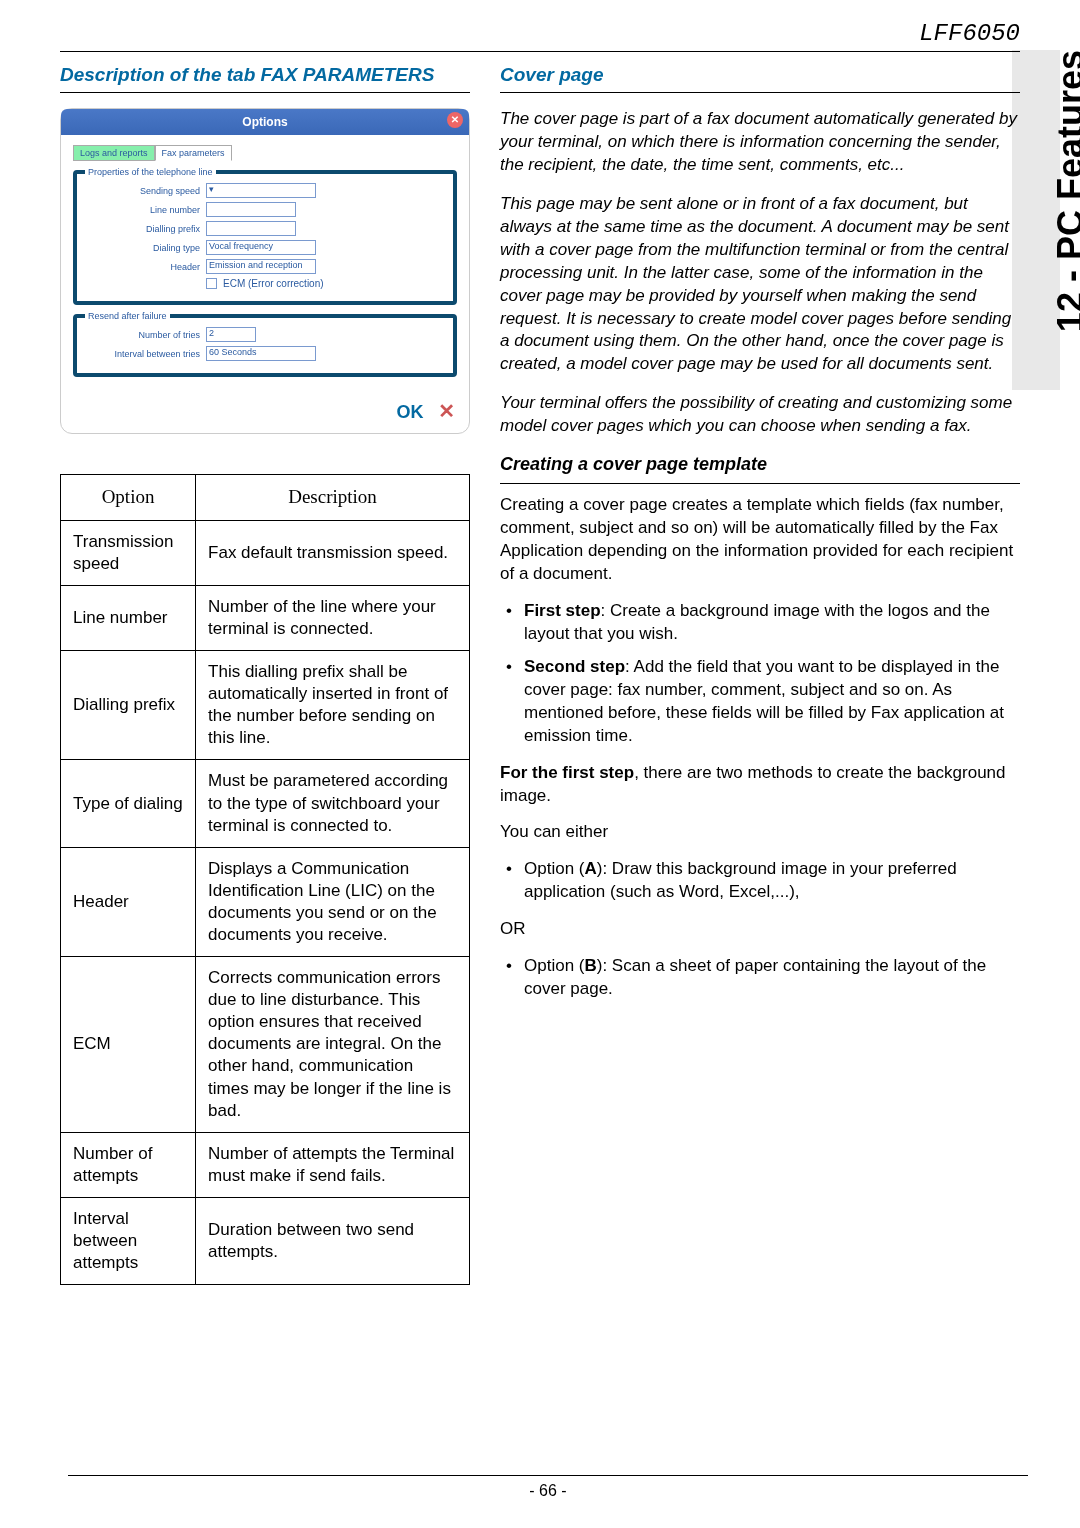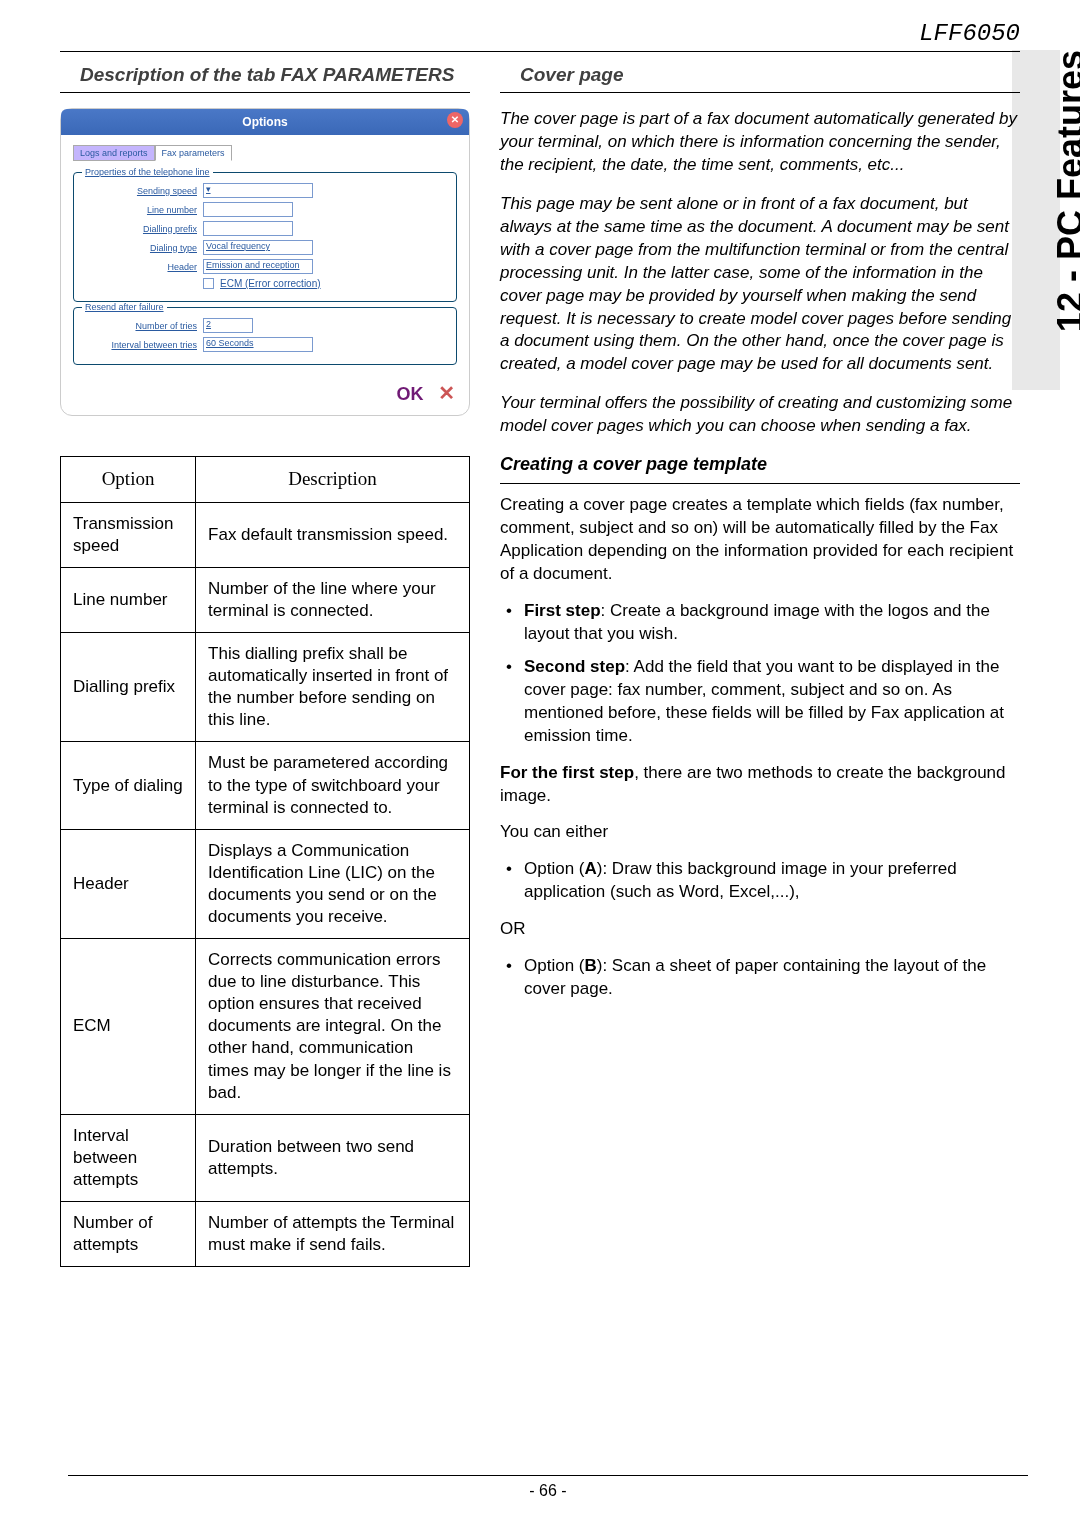--- a/index.html
+++ b/index.html
@@ -47,23 +47,22 @@
     .columns {
       display: flex;
       gap: 30px;
     }
     .col-left { width: 410px; flex: 0 0 410px; }
     .col-right { flex: 1; }
     .section-title {
       font-weight: bold;
       font-style: italic;
       font-size: 19px;
-      color: #404040;
+      color: #0369a1;
       margin-bottom: 6px;
-      margin-left: 20px;
     }
     .subsection-title {
       font-weight: bold;
       font-style: italic;
       font-size: 18px;
       margin-bottom: 8px;
     }
     .title-underline {
       border: none;
       border-top: 1px solid #000;
@@ -119,50 +118,50 @@
       padding: 10px 12px;
       font-size: 10px;
       color: #2a5aa0;
     }
     .tabs-row {
       margin-bottom: 6px;
     }
     .tab-item {
       display: inline-block;
       padding: 2px 6px;
-      background: #c4b5fd;
+      background: #86efac;
       border: 1px solid #aaa;
       font-size: 9px;
     }
     .tab-item.active { background: #fff; border-bottom-color: #fff; }
     fieldset.dlg-fs {
-      border: 1px solid #0c4a6e;
+      border: 4px solid #0c4a6e;
       border-radius: 4px;
       padding: 6px 8px 8px 8px;
-      text-decoration: underline;
+      margin-bottom: 6px;
     }
     fieldset.dlg-fs legend { font-size: 9px; padding: 0 3px; }
     .dlg-row { display:flex; align-items:center; gap:6px; margin-bottom:4px; }
     .dlg-label { width: 115px; text-align: right; font-size: 9px; }
     .dlg-input {
       border: 1px solid #7a9acf;
       background: #fff;
       height: 15px;
       font-size: 9px;
       padding: 0 2px;
     }
     .dlg-select { width: 110px; }
     .dlg-input-txt { width: 90px; }
     .dlg-chk { width: 11px; height: 11px; border: 1px solid #7a9acf; display:inline-block; }
     .dlg-btnbar {
       text-align: right;
       padding: 6px 14px 10px 0;
     }
     .ok-btn {
-      color: #701a75; font-weight: bold; font-size: 18px;
+      color: #0369a1; font-weight: bold; font-size: 18px;
       display:inline-block; margin-right:10px;
     }
     .cancel-btn {
       color: #c55; font-weight: bold; font-size: 20px;
       display:inline-block;
     }
 
     
     table.desc-table {
       border-collapse: collapse;
@@ -300,26 +299,26 @@
           </tr>
         <tr>
             <td>Header</td>
             <td>Displays a Communication Identification Line (LIC) on the documents you send or on the documents you receive.</td>
           </tr>
         <tr>
             <td>ECM</td>
             <td>Corrects communication errors due to line disturbance. This option ensures that received documents are integral. On the other hand, communication times may be longer if the line is bad.</td>
           </tr>
         <tr>
+            <td>Number of attempts</td>
+            <td>Number of attempts the Terminal must make if send fails.</td>
+          </tr>
+        <tr>
             <td>Interval between attempts</td>
             <td>Duration between two send attempts.</td>
-          </tr>
-        <tr>
-            <td>Number of attempts</td>
-            <td>Number of attempts the Terminal must make if send fails.</td>
           </tr>
       </tbody>
     </table>
   </div>
 
   <div class="col-right">
     <div class="section-title">Cover page</div>
     <hr class="title-underline">
     <p class="para-italic">The cover page is part of a fax document automatically generated by your terminal, on which there is information concerning the sender, the recipient, the date, the time sent, comments, etc...</p>
     <p class="para-italic">This page may be sent alone or in front of a fax document, but always at the same time as the document. A document may be sent with a cover page from the multifunction terminal or from the central processing unit. In the latter case, some of the information in the cover page may be provided by yourself when making the send request. It is necessary to create model cover pages before sending a document using them. On the other hand, once the cover page is created, a model cover page may be used for all documents sent.</p>

